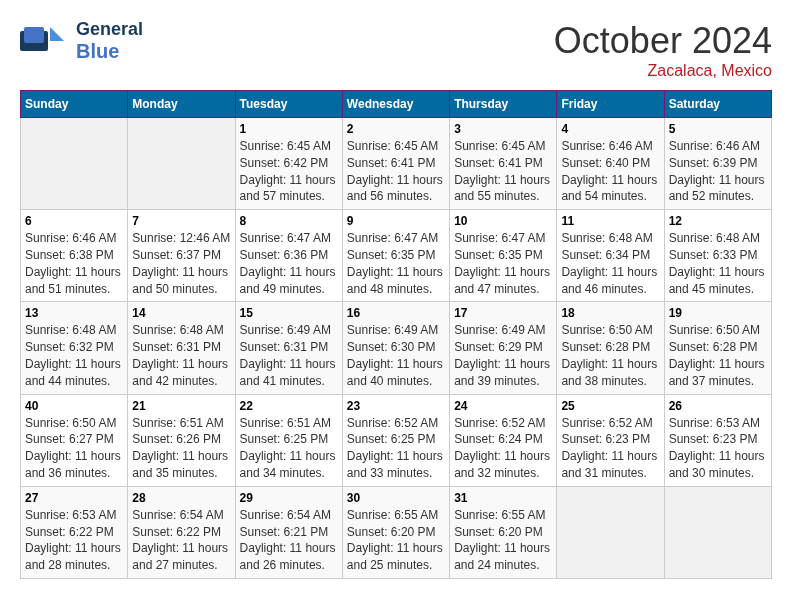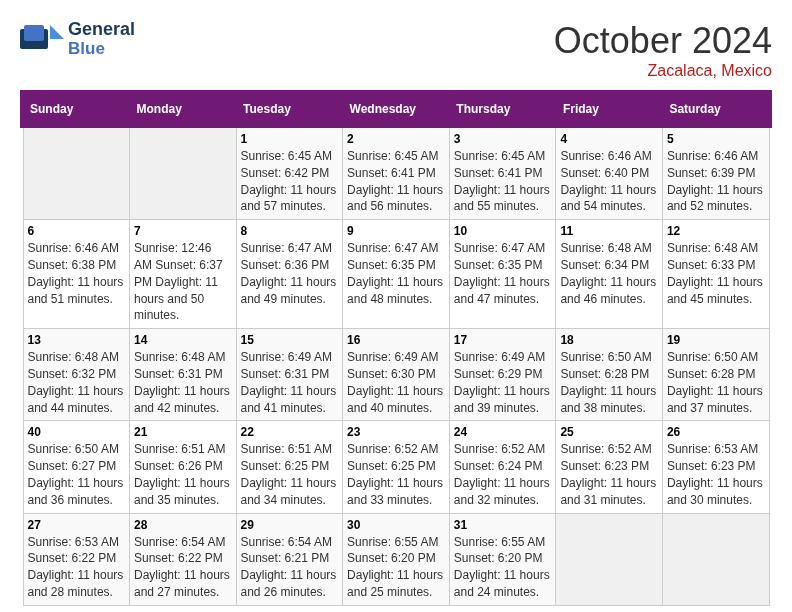--- a/index.html
+++ b/index.html
@@ -33,26 +33,26 @@
     .subtitle {
       font-size: 16px;
       color: #b91c1c;
     }
     .calendar {
       width: 100%;
       border-collapse: collapse;
       font-size: 11px;
     }
     .calendar thead th {
-      background: #701a75;
+      background: #0369a1;
       color: #fff;
       padding: 6px 4px;
       text-align: left;
       font-size: 12px;
-      border: 6px solid #701a75;
+      border: 1px solid #701a75;
     }
     .calendar tbody td {
       border: 1px solid #ccc;
       vertical-align: top;
       padding: 4px;
       height: 90px;
       width: 107px;
       background: #fff;
     }
     .calendar tbody tr:nth-child(odd) td {
@@ -71,31 +71,31 @@
     }
     .empty-cell {
       background: #f0f0f0 !important;
     }
   </style>
 </head>
 <body>
 
 <div class="header">
   <div class="logo">
-    <div style="display:flex; align-items:center; gap:4px;">
+    <div style="display:flex; align-items:center; gap:12px;">
       <div style="position:relative; width:44px; height:36px;">
         <svg width="44" height="36" viewBox="0 0 44 36">
           <rect x="0" y="8" width="28" height="20" rx="2" fill="#1a3a5c"></rect>
           <rect x="4" y="4" width="20" height="16" rx="2" fill="#4472c4"></rect>
           <polygon points="30,4 44,18 30,18" fill="#4a90d9"></polygon>
         </svg>
       </div>
       <div>
         <div style="font-size:18px; font-weight:bold; color:#1a3a5c; line-height:1.1;">General</div>
-        <div style="font-size:17px; font-weight:bold; color:#4472c4; line-height:1.1;">Blue</div>
+        <div style="font-size:20px; font-weight:bold; color:#4472c4; line-height:1.1;">Blue</div>
       </div>
     </div>
   </div>
   <div class="title-block">
     <div class="month-title">October 2024</div>
     <div class="subtitle">Zacalaca, Mexico</div>
   </div>
 </div>
 
 <table class="calendar">

